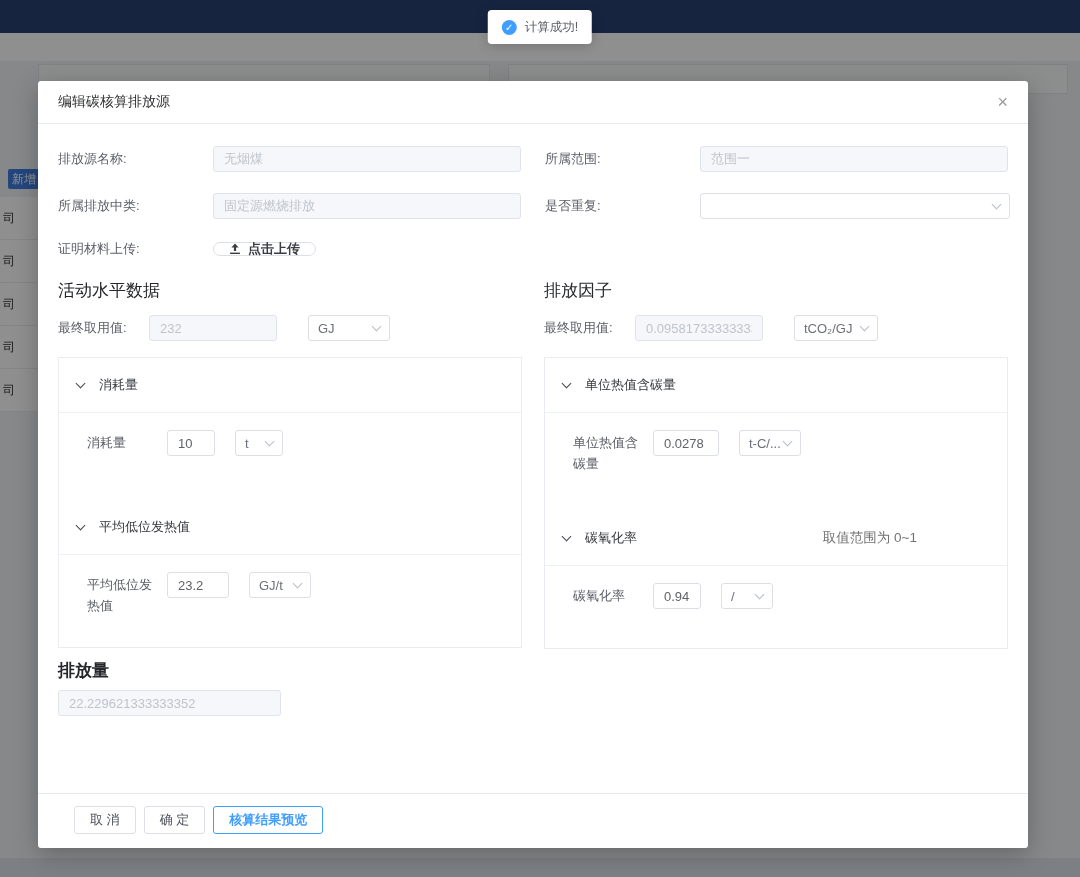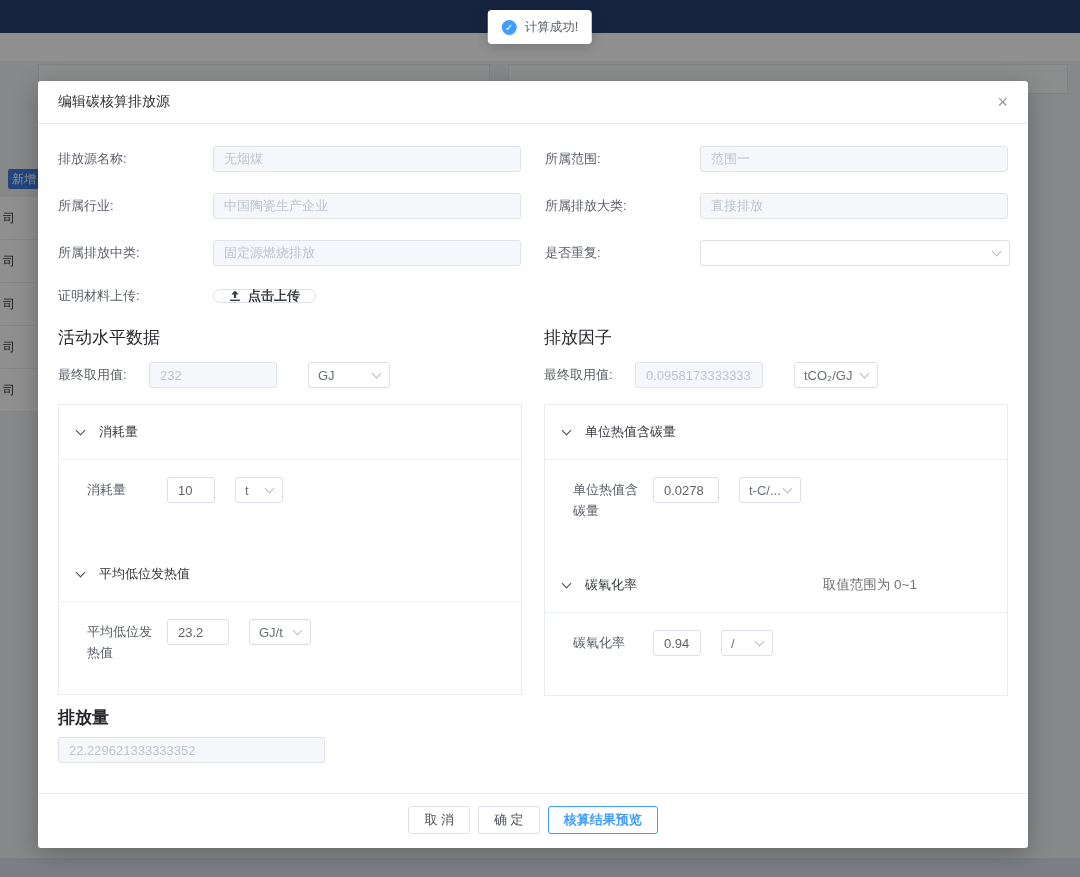--- a/index.html
+++ b/index.html
@@ -71,24 +71,24 @@
   .cl-note { margin-left:auto; margin-right:72px; font-size:13.5px; color:#737373; }
   .cl-body { display:flex; align-items:flex-start; padding:17px 18px 0 28px; }
   .hA { height:87px; } .hB { height:92px; border-bottom:none; }
   .hC { height:98px; } .hD { height:82px; }
   .pc-label { width:74px; flex:none; margin-right:6px; font-size:13px; color:#5a5e66; line-height:1.65; padding-top:2px; }
   .pc-input { text-align:left; }
   .pc-sel { margin-left:20px; }
   .w48 { width:48px; } .w52 { width:52px; } .w62 { width:62px; } .w66 { width:66px; }
 
   .em-title { margin-top:10px; font-size:17px; font-weight:700; color:#25272b; line-height:24px; }
-  .em-input { margin-top:7px; width:267px; }
+  .em-input { margin-top:7px; width:223px; }
 
   .m-footer { flex:none; border-top:1px solid #e8eaef; padding:12px 36px 14px; display:flex;
-    justify-content:center; align-items:center; gap:8px; }
+    justify-content:flex-start; align-items:center; gap:8px; }
   .btn { height:28px; padding:0 15px; font-size:13px; border-radius:3px; border:1px solid #dcdfe6;
     background:#fff; color:#4a4e57; cursor:pointer; font-family:"Liberation Sans","DejaVu Sans",sans-serif; }
   .btn-ghost { border-color:#409eff; color:#409eff; font-weight:700; }
 </style>
 </head>
 <body>
 
 <div class="stage">
 
   <div class="bg-page">
@@ -129,30 +129,20 @@
           <span class="flabel">排放源名称:</span>
           <input class="tinput dis w310" disabled="" value="无烟煤" style="">
         </div>
         <div class="fcol">
           <span class="flabel">所属范围:</span>
           <input class="tinput dis w310" disabled="" value="范围一" style="">
         </div>
       </div>
 
       
-      <div class="frow">
-        <div class="fcol">
-          <span class="flabel">所属行业:</span>
-          <input class="tinput dis w310" disabled="" value="中国陶瓷生产企业" style="">
-        </div>
-        <div class="fcol">
-          <span class="flabel">所属排放大类:</span>
-          <input class="tinput dis w310" disabled="" value="直接排放" style="">
-        </div>
-      </div>
 
       
       <div class="frow">
         <div class="fcol">
           <span class="flabel">所属排放中类:</span>
           <input class="tinput dis w310" disabled="" value="固定源燃烧排放" style="">
         </div>
         <div class="fcol">
           <span class="flabel">是否重复:</span>
           <div class="sel w310">

